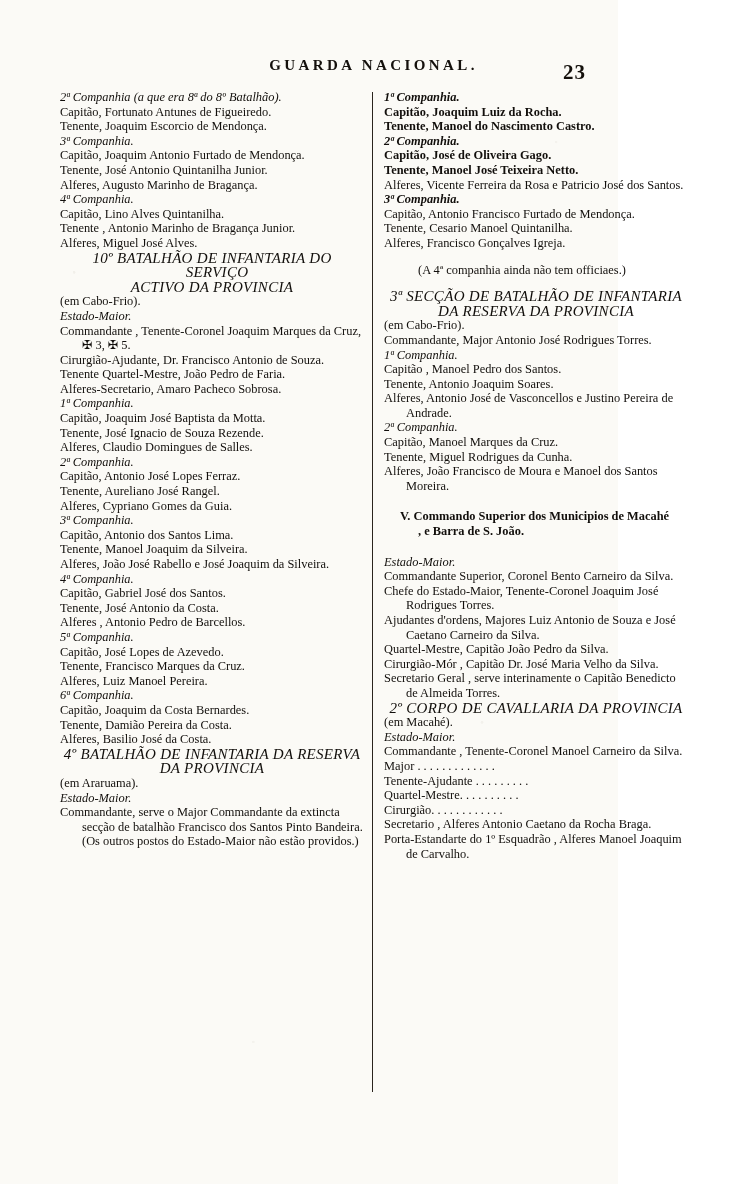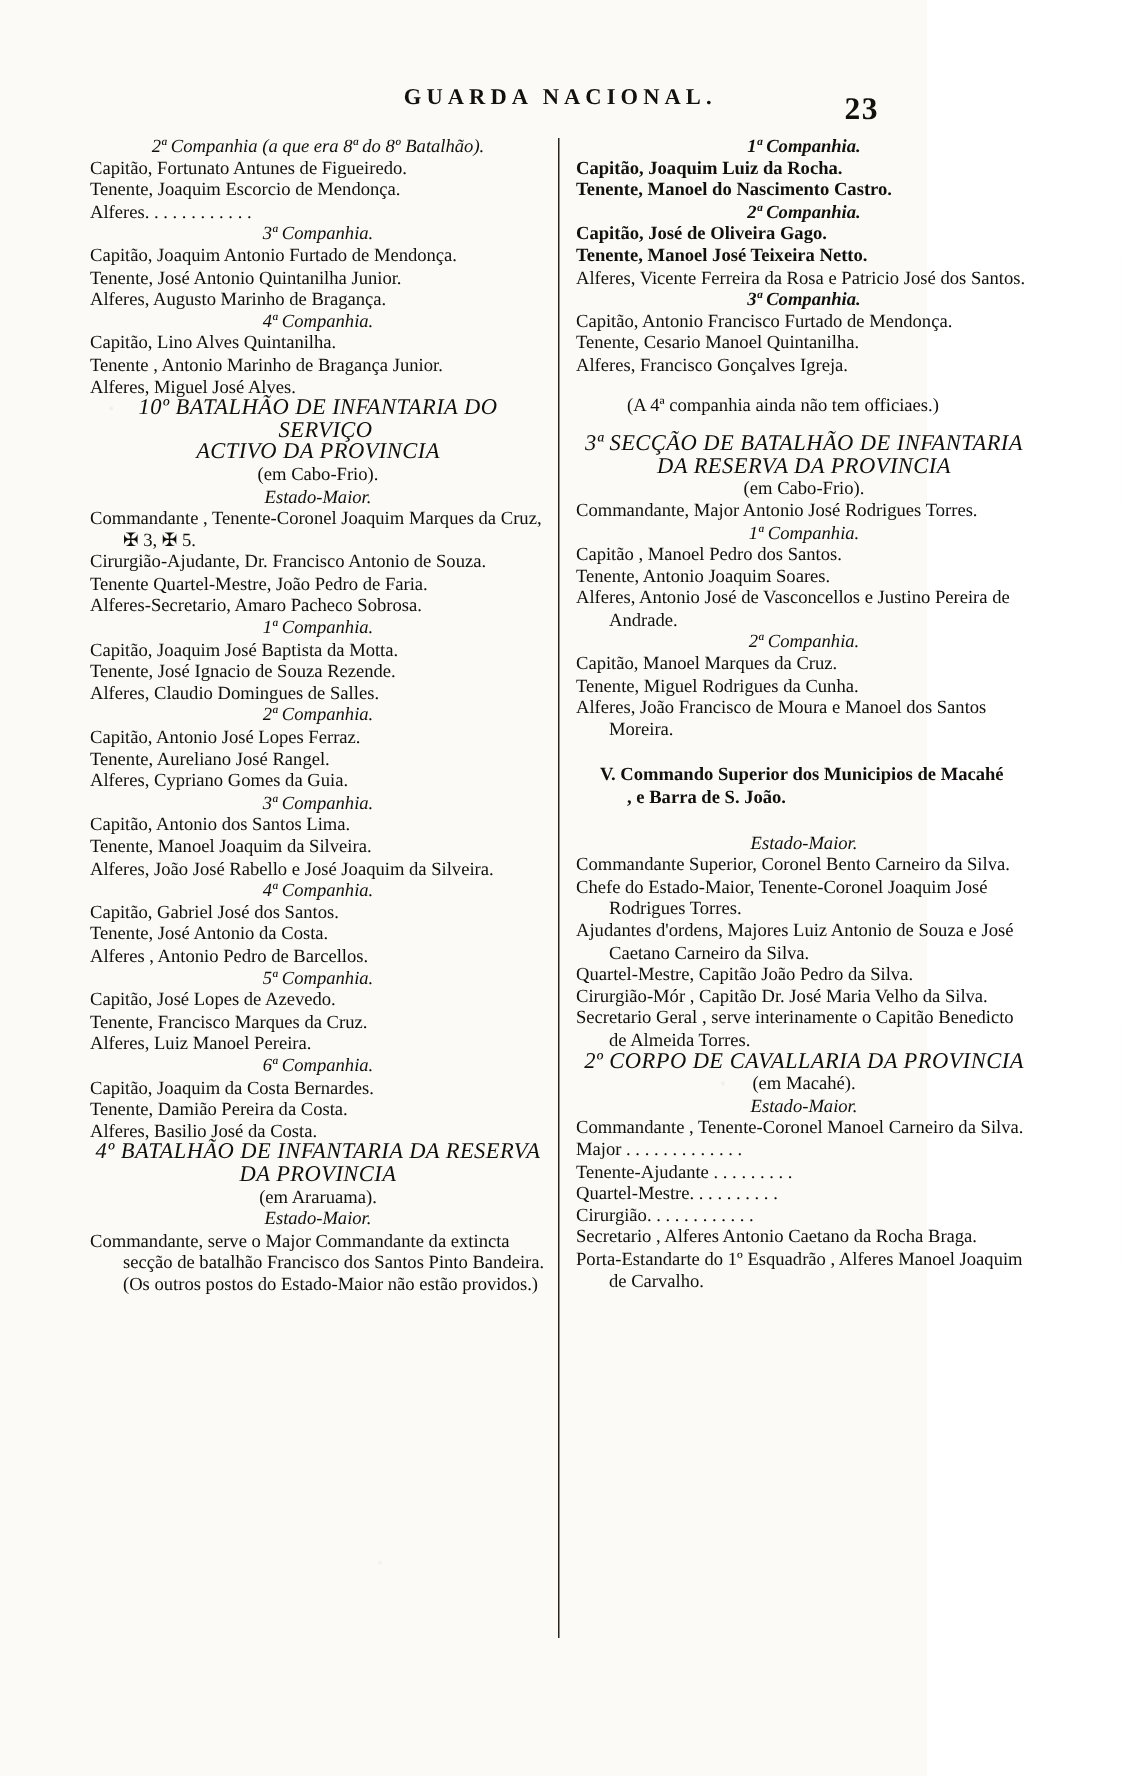--- a/index.html
+++ b/index.html
@@ -82,21 +82,20 @@
     height: 1000px;
   }
   .col-right { padding-left: 6px; }
   
   .entry {
     margin: 0;
     padding-left: 22px;
     text-indent: -22px;
   }
   .ctr {
-    text-align: center;
     margin: 0;
   }
   .it {
     font-style: italic;
   }
   .bi {
     font-weight: bold;
     font-style: italic;
   }
   .b {
@@ -138,21 +137,20 @@
   <div class="header">
     <span class="header-title">GUARDA NACIONAL.</span>
   </div>
   <div class="page-number">23</div>
 
   <div class="columns">
     <div class="col col-left" id="col-left">
         <p class="ctr it">2ª Companhia (a que era 8ª do 8º Batalhão).</p>
         <p class="entry">Capitão, Fortunato Antunes de Figueiredo.</p>
         <p class="entry">Tenente, Joaquim Escorcio de Mendonça.</p>
-        <p class="entry">Alferes. . . . . . . . . . . .</p>
         <p class="ctr it">3ª Companhia.</p>
         <p class="entry">Capitão, Joaquim Antonio Furtado de Mendonça.</p>
         <p class="entry">Tenente, José Antonio Quintanilha Junior.</p>
         <p class="entry">Alferes, Augusto Marinho de Bragança.</p>
         <p class="ctr it">4ª Companhia.</p>
         <p class="entry">Capitão, Lino Alves Quintanilha.</p>
         <p class="entry">Tenente , Antonio Marinho de Bragança Junior.</p>
         <p class="entry">Alferes, Miguel José Alves.</p>
         <p class="caps-head sc">10º BATALHÃO DE INFANTARIA DO SERVIÇO</p>
         <p class="caps-head sc">ACTIVO DA PROVINCIA</p>

